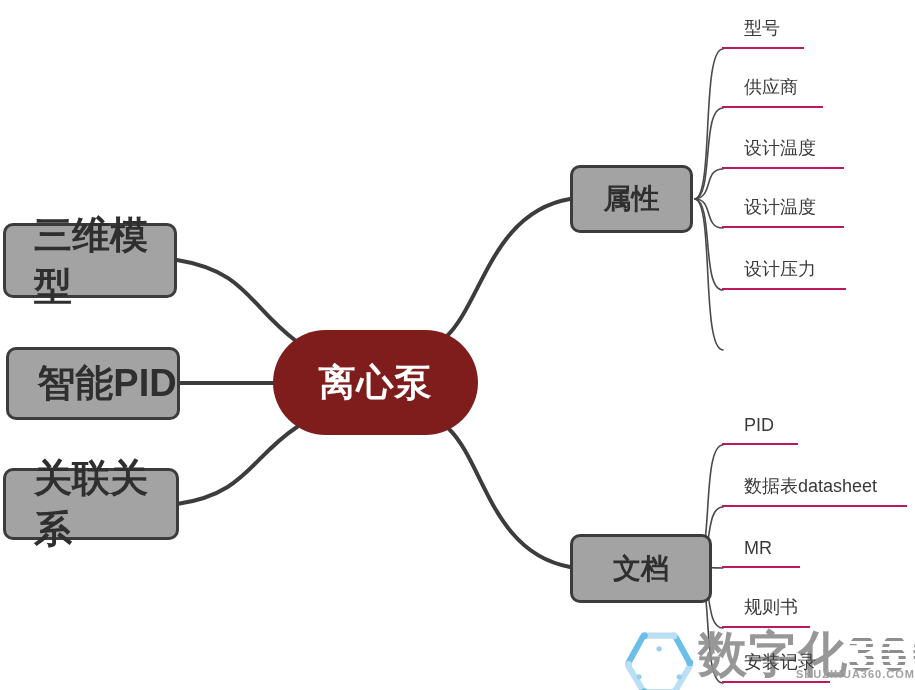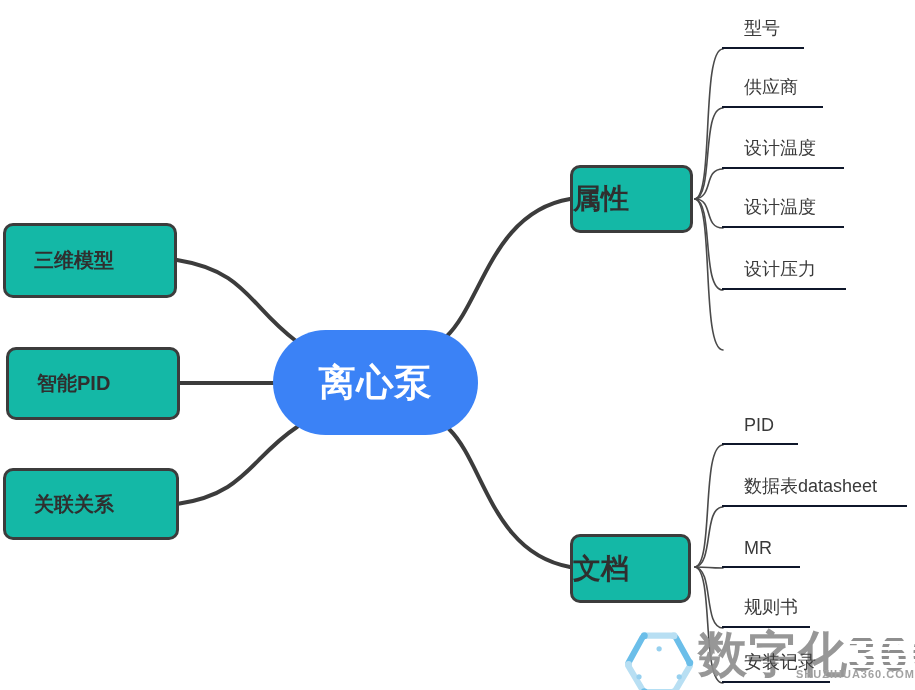--- a/index.html
+++ b/index.html
@@ -5,38 +5,38 @@
   html,body{margin:0;padding:0;background:#fff;}
   .canvas{
     position:relative;width:915px;height:690px;background:#ffffff;overflow:hidden;
     font-family:"Liberation Sans","DejaVu Sans",sans-serif;
   }
   svg.connectors{position:absolute;left:0;top:0;z-index:0;}
   .edge-thick{fill:none;stroke:#3c3c3c;stroke-width:4;stroke-linecap:round;}
   .edge-thin{fill:none;stroke:#4a4a4a;stroke-width:1.6;stroke-linecap:round;}
 
   .node-box{
-    position:absolute;box-sizing:border-box;background:#14b8a6;
+    position:absolute;box-sizing:border-box;background:#a3a3a3;
     border:3.5px solid #3c3c3c;border-radius:10px;
-    display:flex;align-items:center;justify-content:flex-start;
+    display:flex;align-items:center;justify-content:center;
     font-weight:bold;color:#2f2f2f;z-index:2;
   }
-  .node-box.left{font-size:20px;padding-left:28px;}
+  .node-box.left{font-size:38px;padding-left:28px;}
   .node-box.parent{font-size:28px;}
 
   .root-pill{
     position:absolute;left:273px;top:330px;width:205px;height:105px;
-    background:#3b82f6;border-radius:53px;z-index:2;
+    background:#7f1d1d;border-radius:53px;z-index:2;
     display:flex;align-items:center;justify-content:center;
     color:#ffffff;font-weight:bold;font-size:37px;letter-spacing:1px;
   }
 
   .leaf{
     position:absolute;left:722px;height:36px;box-sizing:border-box;
-    border-bottom:2px solid #0f172a;
+    border-bottom:2px solid #be185d;
     display:flex;align-items:flex-end;
     padding:0 0 7px 22px;
     font-size:18px;color:#3a3a3a;z-index:2;white-space:nowrap;
   }
 
   .watermark{
     position:absolute;left:610px;top:620px;width:305px;height:70px;
     z-index:1;opacity:.92;pointer-events:none;
   }
   .wm-logo{position:absolute;left:4px;top:6px;}
@@ -119,21 +119,21 @@
     <span>关联关系</span>
   </div>
 
   <div class="root-pill">
     <span>离心泵</span>
   </div>
 
   <div class="node-box parent" style="left:570px;top:165px;width:123px;height:68px;">
     <span>属性</span>
   </div>
-  <div class="node-box parent" style="left:570px;top:534px;width:121px;height:69px;">
+  <div class="node-box parent" style="left:570px;top:534px;width:142px;height:69px;">
     <span>文档</span>
   </div>
 
   <div class="leaf" style="top:13px;width:82px;">
     <span>型号</span>
   </div>
   <div class="leaf" style="top:72px;width:101px;">
     <span>供应商</span>
   </div>
   <div class="leaf" style="top:133px;width:122px;">

